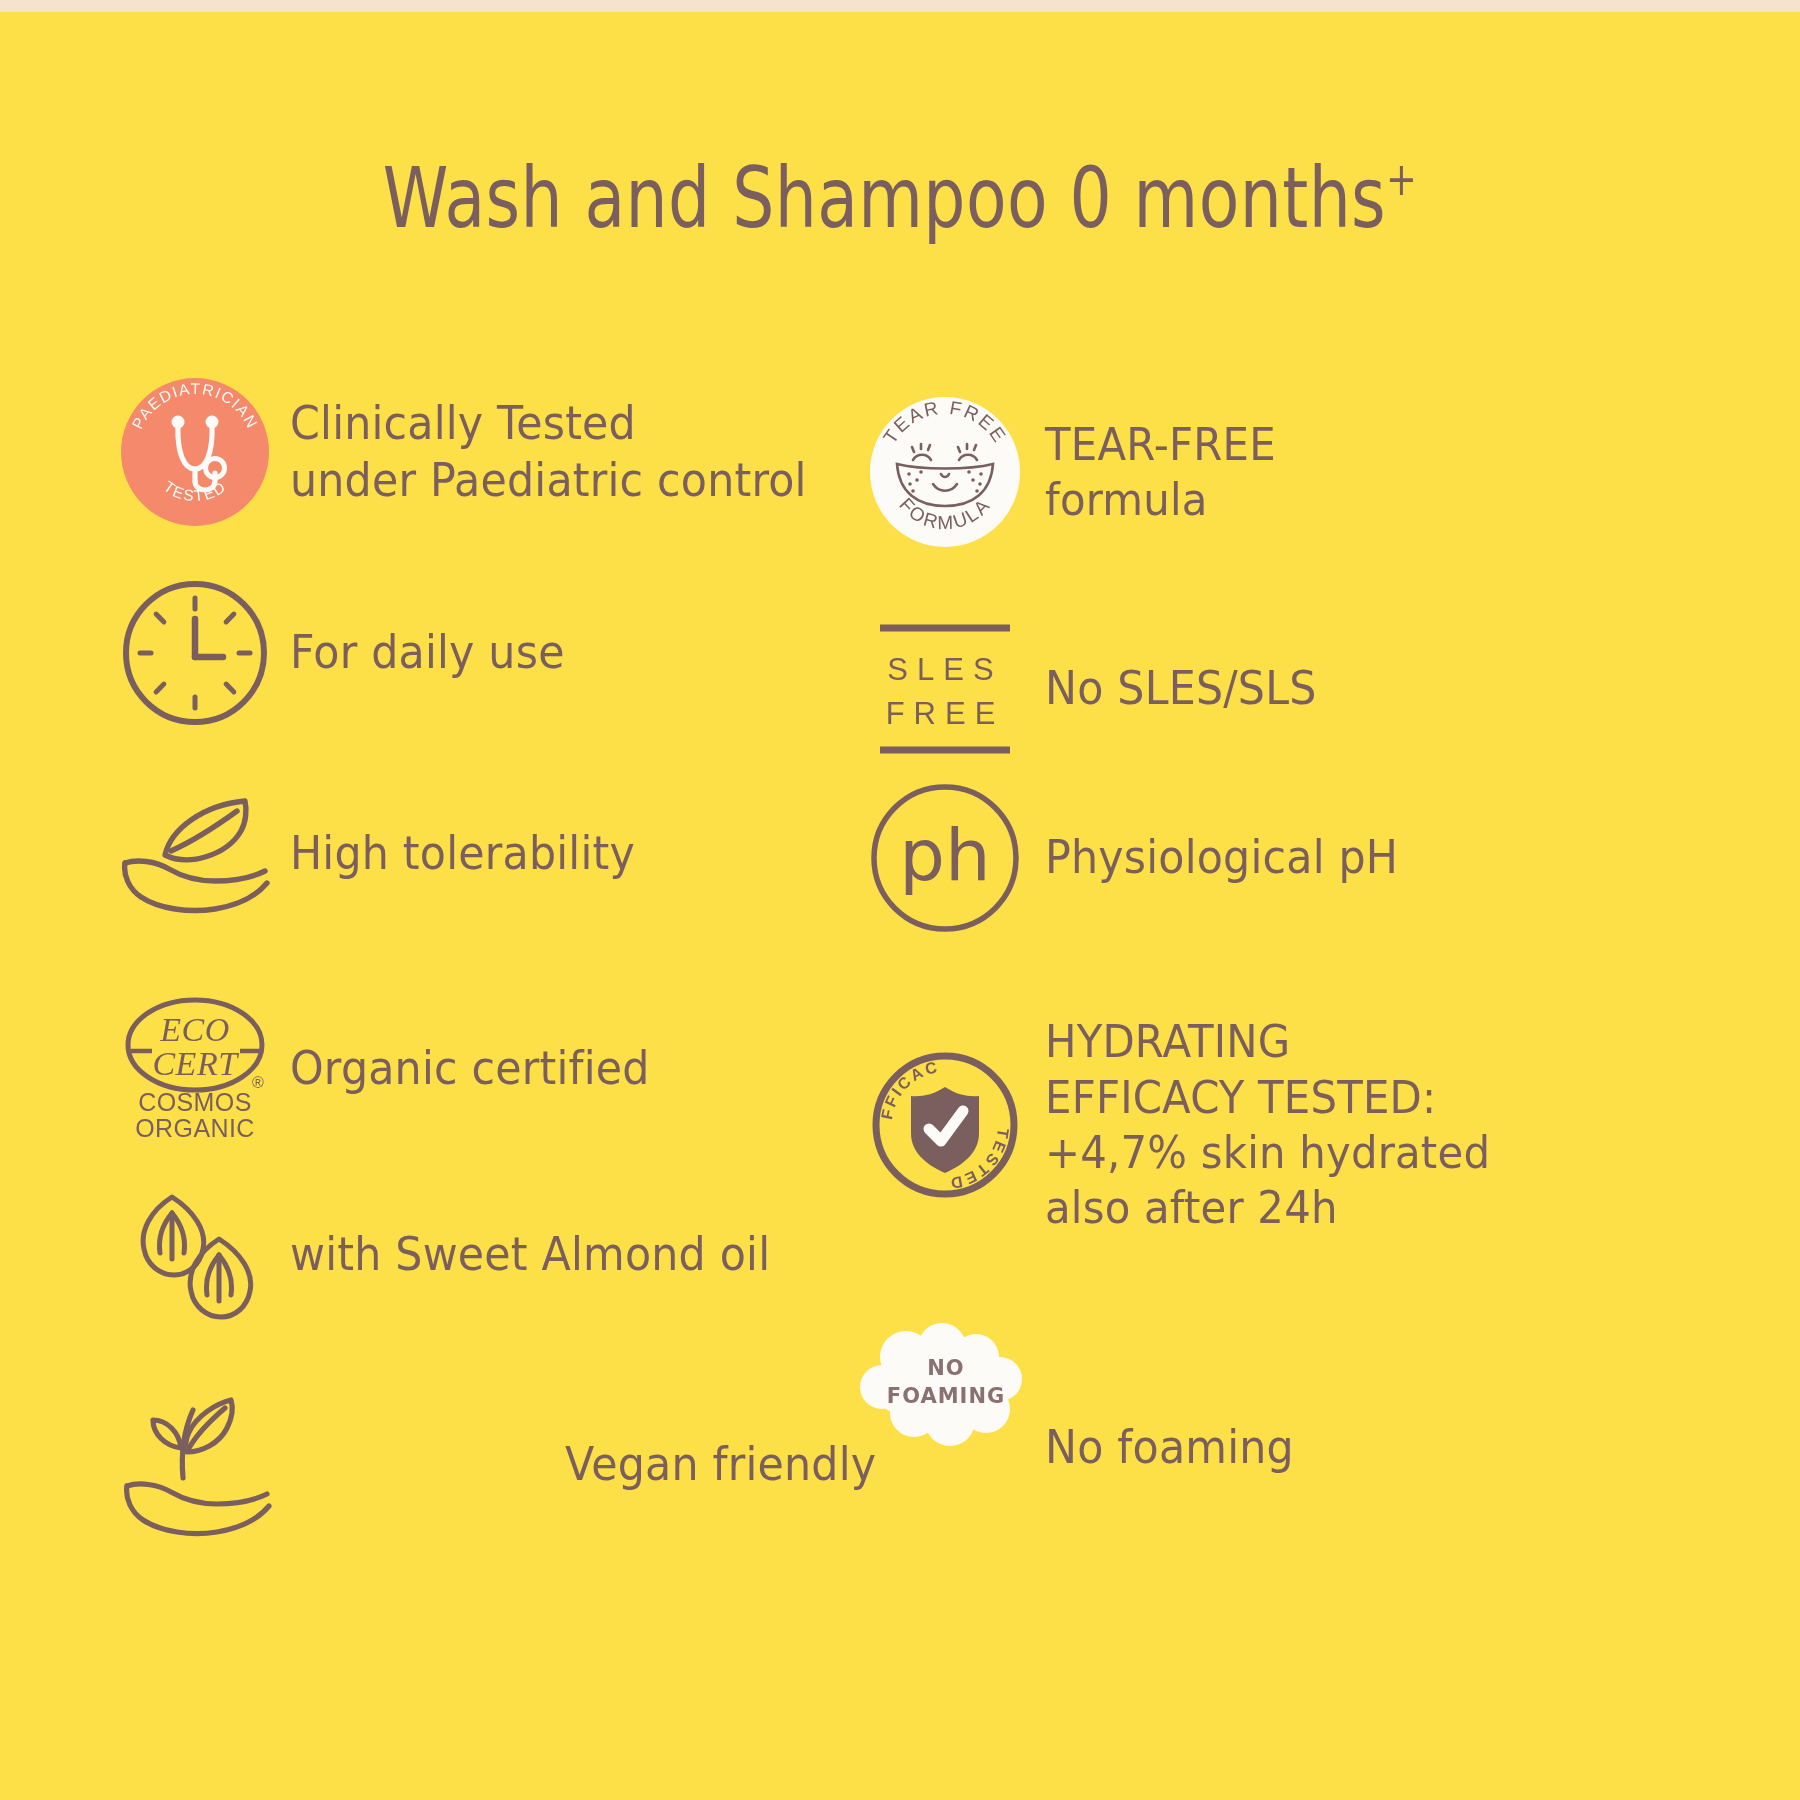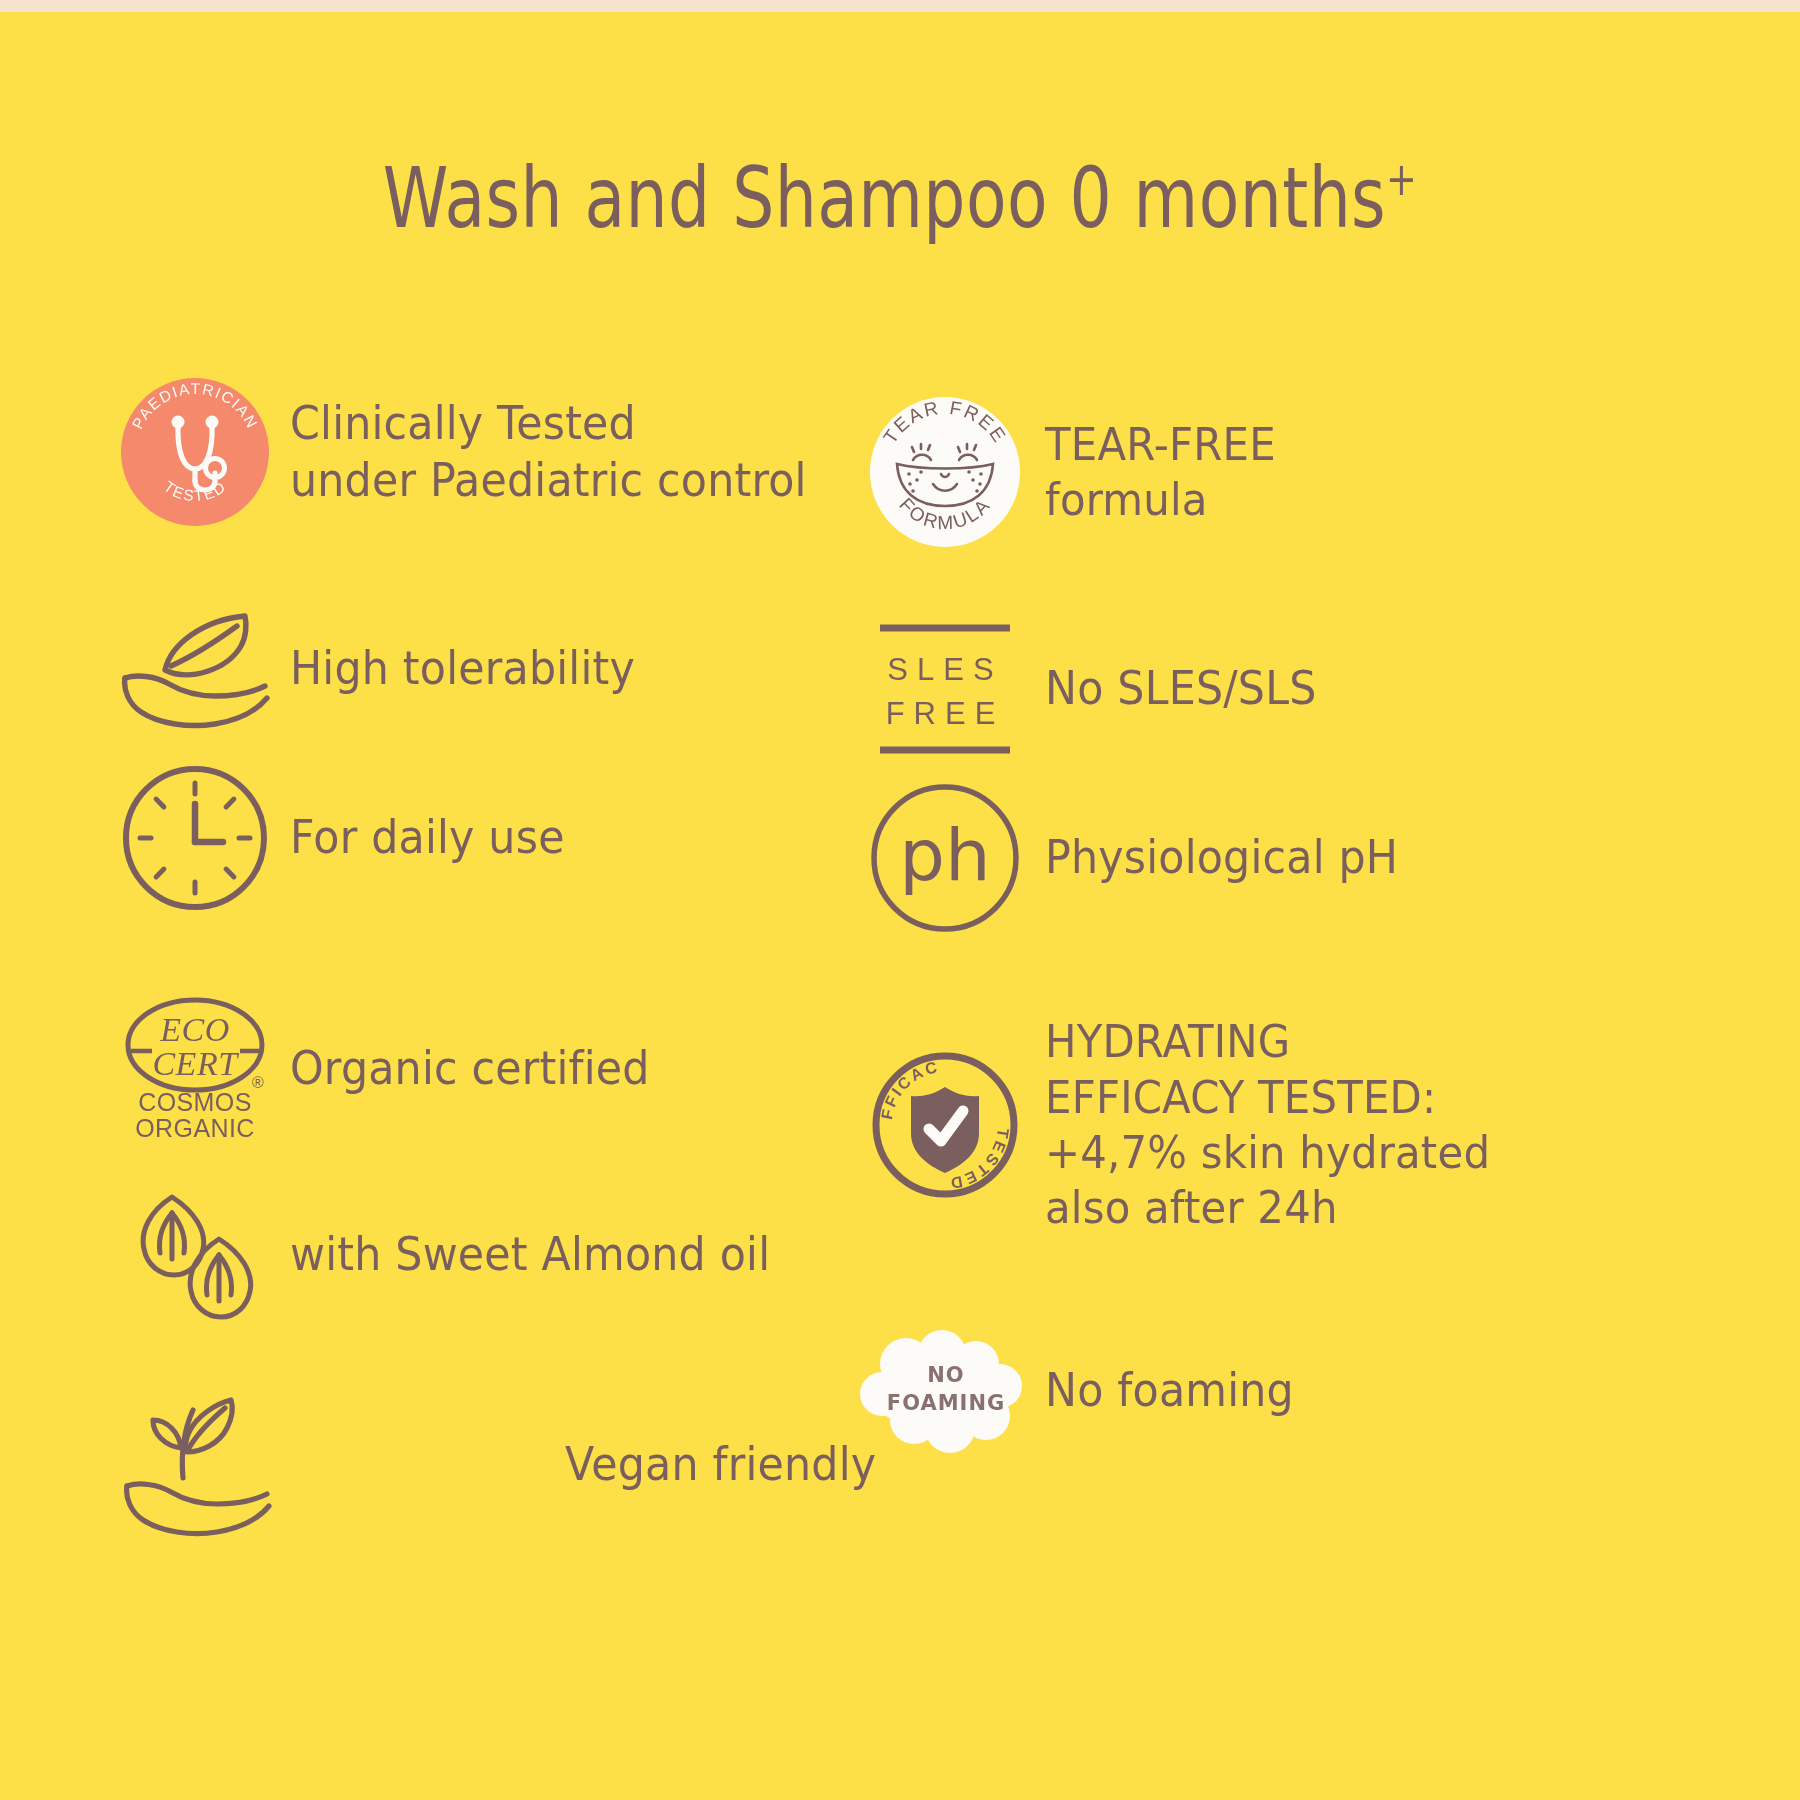--- a/index.html
+++ b/index.html
@@ -78,21 +78,21 @@
   #row-tolerable  { height:185px; top:34px; }
   #row-organic    { height:200px; top:56px; }
   #row-almond     { height:180px; top:52px; }
   #row-vegan      { height:185px; top:80px;justify-content:space-between; }
 
   
   #row-tearfree   { height:180px; top:20px; }
   #row-ph         { height:185px; top:38px; }
   #row-sles       { height:185px; top:54px; }
   #row-hydrating  { height:210px; top:108px; }
-  #row-nofoam     { height:185px; top:176px; }
+  #row-nofoam     { height:185px; top:169px;align-items:flex-end; }
 
   svg { display:block; overflow:visible; }
 
   
   .pead-badge { width:150px; height:150px; }
 
   
   .tear-badge { width:152px; height:152px; }
 
   
@@ -129,36 +129,20 @@
             <path d="M 75,92 L 75,104"></path>
             <path d="M 75,104 C 75,116 95,116 95,104 L 95,96"></path>
           </g>
           <circle cx="58" cy="45" r="6.5" fill="#fdfbf8"></circle>
           <circle cx="92" cy="45" r="6.5" fill="#fdfbf8"></circle>
           <circle cx="95" cy="91" r="9.5" fill="none" stroke="#fdfbf8" stroke-width="5"></circle>
         </svg>
       </div>
       <div class="label">Clinically Tested
 under Paediatric control</div>
-    </div>
-
-    <div class="row" id="row-tolerable">
-      <div class="icon-cell">
-        <svg width="160" height="130" viewBox="0 0 160 130">
-          <g fill="none" stroke="#7a5f5e" stroke-width="5.4" stroke-linecap="round" stroke-linejoin="round">
-
-            <path d="M 130,12 C 88,16 56,40 50,66 C 74,78 112,66 126,42 C 131,33 132,21 130,12 Z"></path>
-            <path d="M 122,22 C 100,38 78,52 56,62"></path>
-
-            <path d="M 10,74 C 22,70 40,72 54,80 C 66,87 82,92 100,92 C 120,92 138,88 150,82"></path>
-            <path d="M 10,74 C 8,86 14,100 26,108 C 44,120 74,124 100,120 C 124,116 142,106 152,94"></path>
-          </g>
-        </svg>
-      </div>
-      <div class="label">High tolerability</div>
     </div>
 
     <div class="row" id="row-daily">
       <div class="icon-cell">
         <svg width="150" height="150" viewBox="0 0 150 150">
           <circle cx="75" cy="75" r="69" fill="none" stroke="#7a5f5e" stroke-width="6"></circle>
           <g stroke="#7a5f5e" stroke-width="5" stroke-linecap="round">
             <line x1="75" y1="20" x2="75" y2="31"></line>
             <line x1="75" y1="119" x2="75" y2="130"></line>
             <line x1="20" y1="75" x2="31" y2="75"></line>
@@ -168,20 +152,36 @@
             <line x1="113.9" y1="36.1" x2="106.1" y2="43.9"></line>
             <line x1="43.9" y1="106.1" x2="36.1" y2="113.9"></line>
           </g>
           <g stroke="#7a5f5e" stroke-width="6.5" stroke-linecap="round" fill="none">
             <path d="M 75,41 L 75,79"></path>
             <path d="M 75,79 L 103,79"></path>
           </g>
         </svg>
       </div>
       <div class="label">For daily use</div>
+    </div>
+
+    <div class="row" id="row-tolerable">
+      <div class="icon-cell">
+        <svg width="160" height="130" viewBox="0 0 160 130">
+          <g fill="none" stroke="#7a5f5e" stroke-width="5.4" stroke-linecap="round" stroke-linejoin="round">
+
+            <path d="M 130,12 C 88,16 56,40 50,66 C 74,78 112,66 126,42 C 131,33 132,21 130,12 Z"></path>
+            <path d="M 122,22 C 100,38 78,52 56,62"></path>
+
+            <path d="M 10,74 C 22,70 40,72 54,80 C 66,87 82,92 100,92 C 120,92 138,88 150,82"></path>
+            <path d="M 10,74 C 8,86 14,100 26,108 C 44,120 74,124 100,120 C 124,116 142,106 152,94"></path>
+          </g>
+        </svg>
+      </div>
+      <div class="label">High tolerability</div>
     </div>
 
     <div class="row" id="row-organic">
       <div class="icon-cell">
         <svg width="162" height="150" viewBox="0 0 162 150">
           <ellipse cx="81" cy="52" rx="67" ry="45" fill="none" stroke="#7a5f5e" stroke-width="5"></ellipse>
           <text x="81" y="48" text-anchor="middle" fill="#7a5f5e" font-size="34" font-family="Liberation Serif, serif" font-style="italic" font-weight="400" letter-spacing="0.5">ECO</text>
           <text x="81" y="82" text-anchor="middle" fill="#7a5f5e" font-size="34" font-family="Liberation Serif, serif" font-style="italic" font-weight="400" letter-spacing="0.5">CERT</text>
 
           <line x1="17" y1="58" x2="38" y2="58" stroke="#7a5f5e" stroke-width="4.5"></line>

